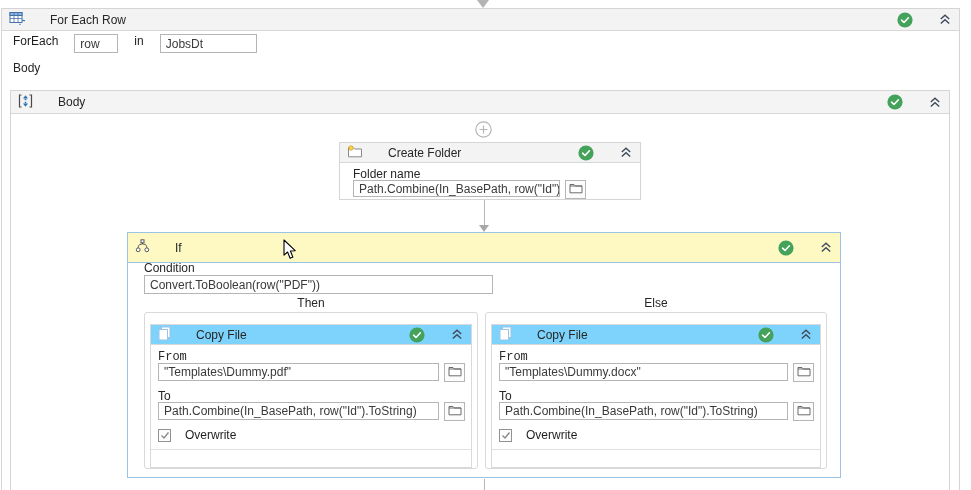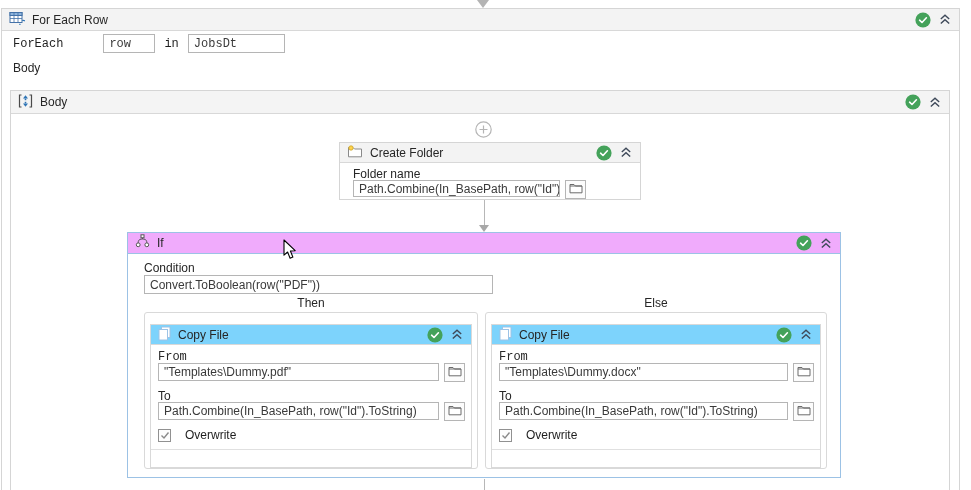--- a/index.html
+++ b/index.html
@@ -5,21 +5,21 @@
   * { margin:0; padding:0; box-sizing:border-box; }
   html,body { background:#ffffff; }
   .stage {
     position:relative; width:971px; height:490px; overflow:hidden;
     background:#ffffff; font-family:"Liberation Sans", sans-serif;
     font-size:12px; color:#1e1e1e; cursor:default;
   }
   .card { position:absolute; background:#fff; border:1px solid #d5d5d5; }
   .hdr {
     position:absolute; left:0; right:0; top:0; display:flex; align-items:center;
-    gap:7px; padding:0 7px; background:#f3f3f3; border-bottom:1px solid #d8d8d8;
+    gap:25px; padding:0 7px; background:#f3f3f3; border-bottom:1px solid #d8d8d8;
   }
   .hdr .title { margin-right:auto; white-space:nowrap; color:#262626; }
   .lbl { position:absolute; white-space:nowrap; color:#262626; }
   .inp {
     position:absolute; background:#fff; border:1px solid #b5b5b5; padding:0 5px;
     display:flex; align-items:center; white-space:nowrap; overflow:hidden;
     color:#3a3a3a;
   }
   .fieldrow { position:absolute; display:flex; align-items:flex-start; }
   .fieldrow .inp { position:static; flex:1; height:18px; }
@@ -31,23 +31,23 @@
   .chev { display:flex; align-items:center; justify-content:center; width:14px; height:14px; flex:none; }
   .check { display:flex; width:16px; height:16px; flex:none; }
   .top-arrow {
     position:absolute; left:477px; top:0; width:0; height:0;
     border-left:6px solid transparent; border-right:6px solid transparent;
     border-top:8px solid #b3b3b3;
   }
   
   .fer { left:1px; top:8px; width:959px; bottom:-4px; }
   .fer-hdr { height:22px; }
-  .fer-exp { position:absolute; left:11px; top:25px; display:flex; align-items:center; gap:9px;font-family:Liberation Mono, monospace; }
+  .fer-exp { position:absolute; left:11px; top:25px; display:flex; align-items:flex-start; gap:16px; }
   .fer-exp .inp { position:static; height:19px; }
-  .inp-var { width:52px;margin-left:31px; }
+  .inp-var { width:44px; }
   .inp-col { width:97px; }
   .body-label { left:11px; top:52px; }
   
   .seq { left:8px; right:9px; top:81px; bottom:-4px; }
   .seq-hdr { height:23px; background:#f4f4f4; }
   .plus { position:absolute; left:464px; top:30px; width:17px; height:17px; }
   
   .cf { left:328px; top:51px; width:302px; height:58px; }
   .cf-hdr { height:20px; }
   .cf-lbl { left:13px; top:24px; }
@@ -56,21 +56,21 @@
   .conn { position:absolute; width:1px; background:#b7b7b7; }
   .conn1 { left:473px; top:109px; height:26px; }
   .conn1-arrow {
     position:absolute; left:468px; top:134px; width:0; height:0;
     border-left:5px solid transparent; border-right:5px solid transparent;
     border-top:7px solid #a8a8a8;
   }
   .conn2 { left:473px; top:388px; height:16px; }
   
   .ifc { left:116px; top:141px; width:714px; height:246px; border-color:#9cc2e5; }
-  .if-hdr { height:21px; background:#f0abfc; border-bottom:1px solid #9cc2e5; }
+  .if-hdr { height:30px; background:#fef9c3; border-bottom:1px solid #9cc2e5; }
   .if-cond-lbl { left:16px; top:28px;text-align:right; }
   .if-cond-inp { left:16px; top:42px; width:349px; height:19px; }
   .branch-lbl { position:absolute; top:63px; text-align:center; color:#262626; }
   .then-lbl { left:16px; width:334px; }
   .else-lbl { left:357px; width:342px; }
   .panel {
     position:absolute; top:79px; height:157px; background:#fff;
     border:1px solid #d9d9d9; border-radius:3px;
   }
   .then-panel { left:16px; width:334px; }

